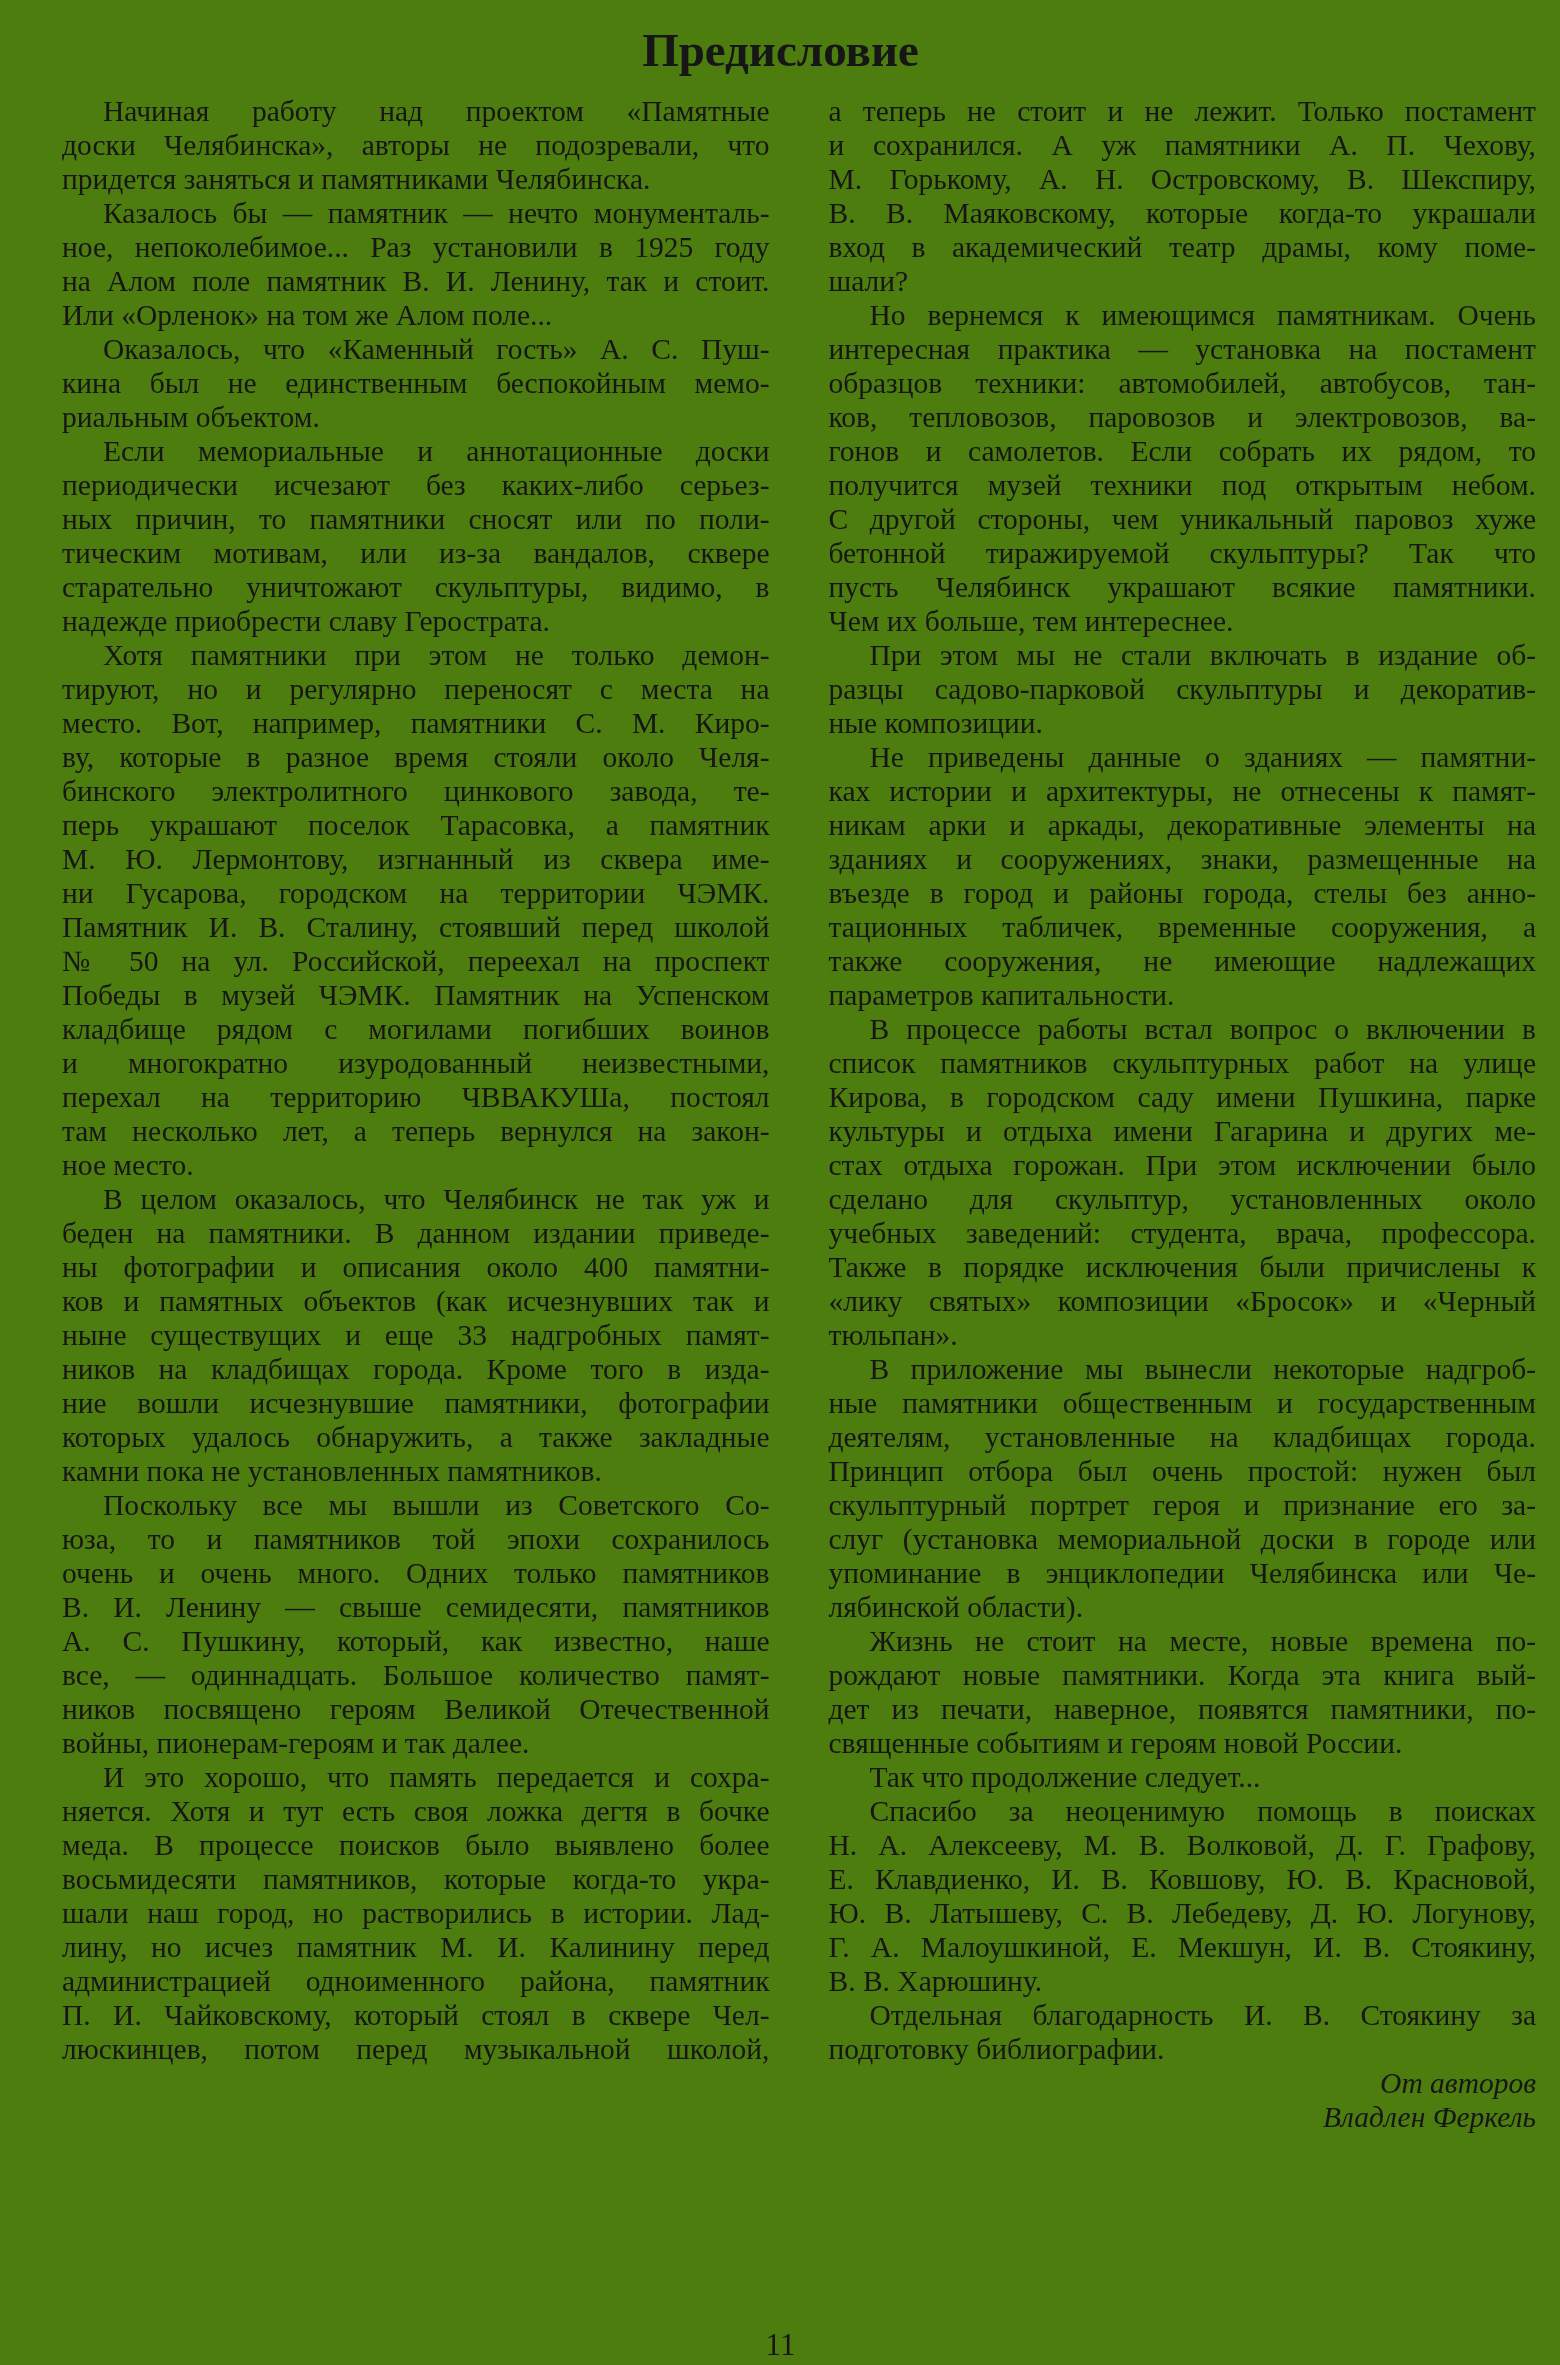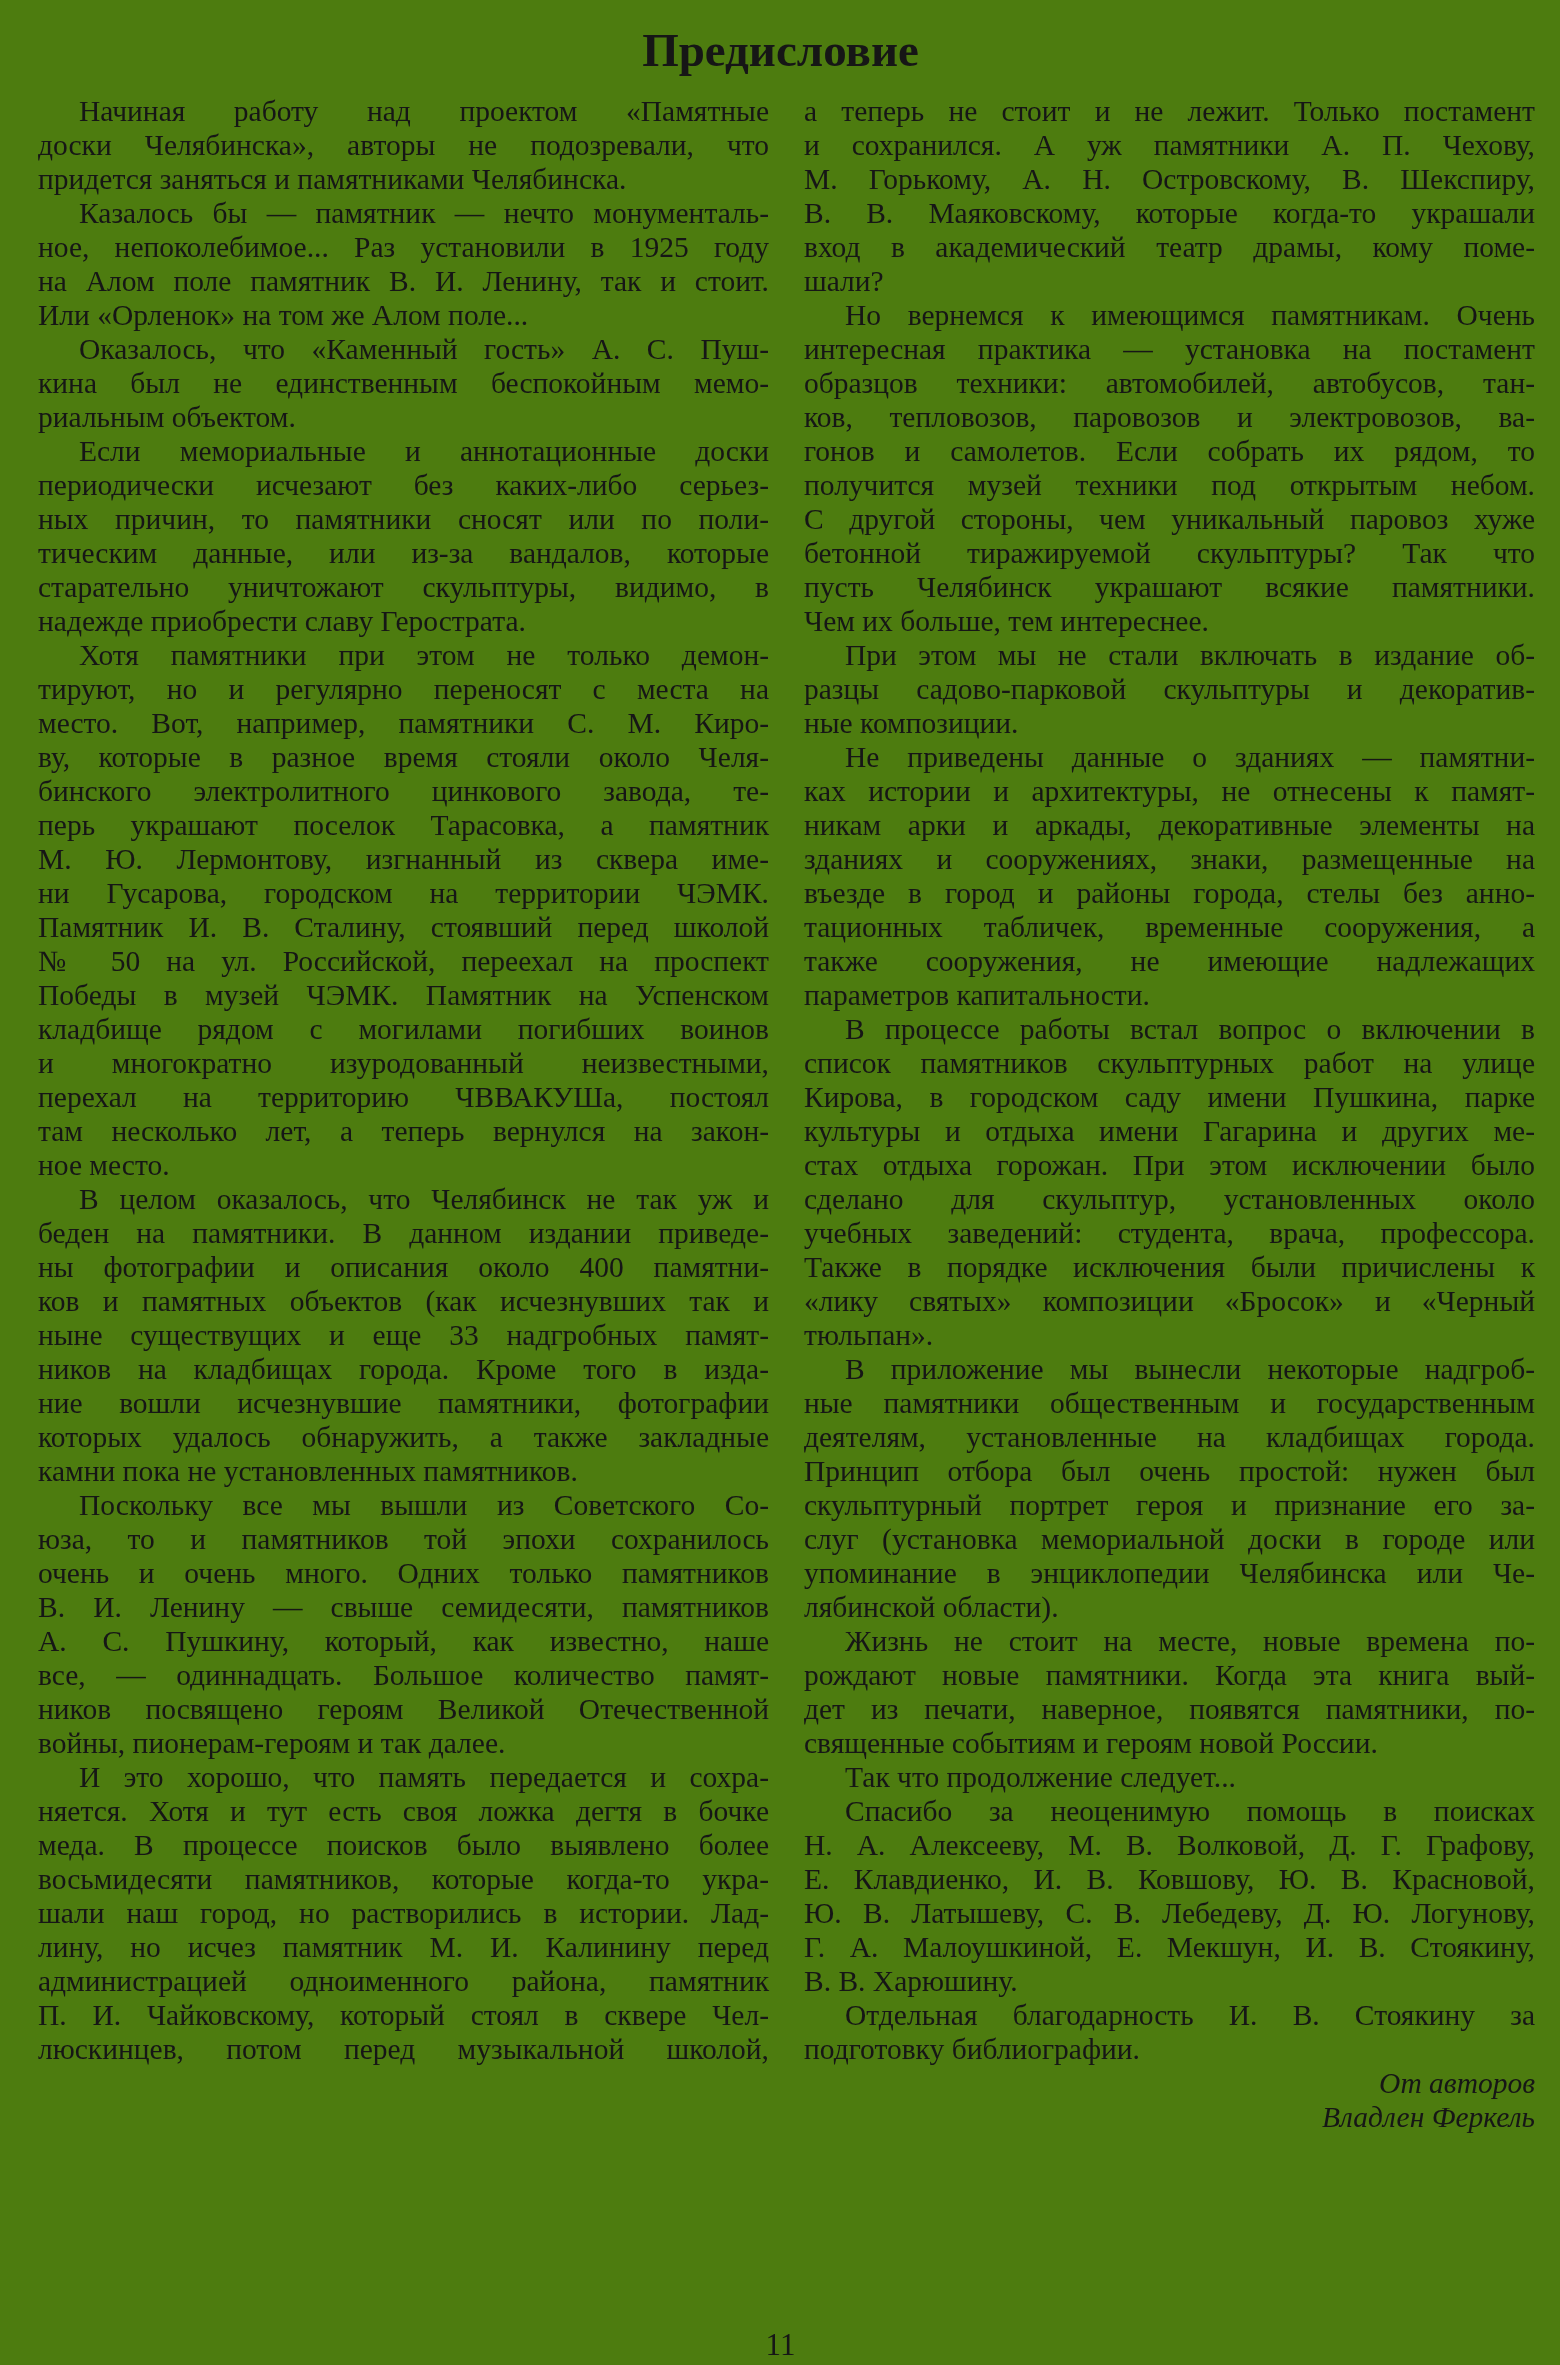--- a/index.html
+++ b/index.html
@@ -17,21 +17,21 @@
     text-align: center;
     font-size: 47px;
     font-weight: bold;
     line-height: 1.1;
   }
   .columns {
     display: flex;
     gap: 35px;
     padding: 17.7px 25px 0 38px;
   }
-  .col { width: 731px; }
+  .col { width: 731px; margin-left: 24px; }
   .para { margin: 0; }
   .line {
     font-size: 29.5px;
     line-height: 34px;
     text-align: justify;
     text-align-last: justify;
     white-space: nowrap;
   }
   .line.first { text-indent: 41px; }
   .line.last { text-align-last: left; }
@@ -69,21 +69,21 @@
         </div>
         <div class="para">
           <div class="line first">Оказалось, что «Каменный гость» А. С. Пуш-</div>
           <div class="line">кина был не единственным беспокойным мемо-</div>
           <div class="line last">риальным объектом.</div>
         </div>
         <div class="para">
           <div class="line first">Если мемориальные и аннотационные доски</div>
           <div class="line">периодически исчезают без каких-либо серьез-</div>
           <div class="line">ных причин, то памятники сносят или по поли-</div>
-          <div class="line">тическим данные, или из-за вандалов, которые</div>
+          <div class="line">тическим мотивам, или из-за вандалов, сквере</div>
           <div class="line">старательно уничтожают скульптуры, видимо, в</div>
           <div class="line last">надежде приобрести славу Герострата.</div>
         </div>
         <div class="para">
           <div class="line first">Хотя памятники при этом не только демон-</div>
           <div class="line">тируют, но и регулярно переносят с места на</div>
           <div class="line">место. Вот, например, памятники С. М. Киро-</div>
           <div class="line">ву, которые в разное время стояли около Челя-</div>
           <div class="line">бинского электролитного цинкового завода, те-</div>
           <div class="line">перь украшают поселок Тарасовка, а памятник</div>

